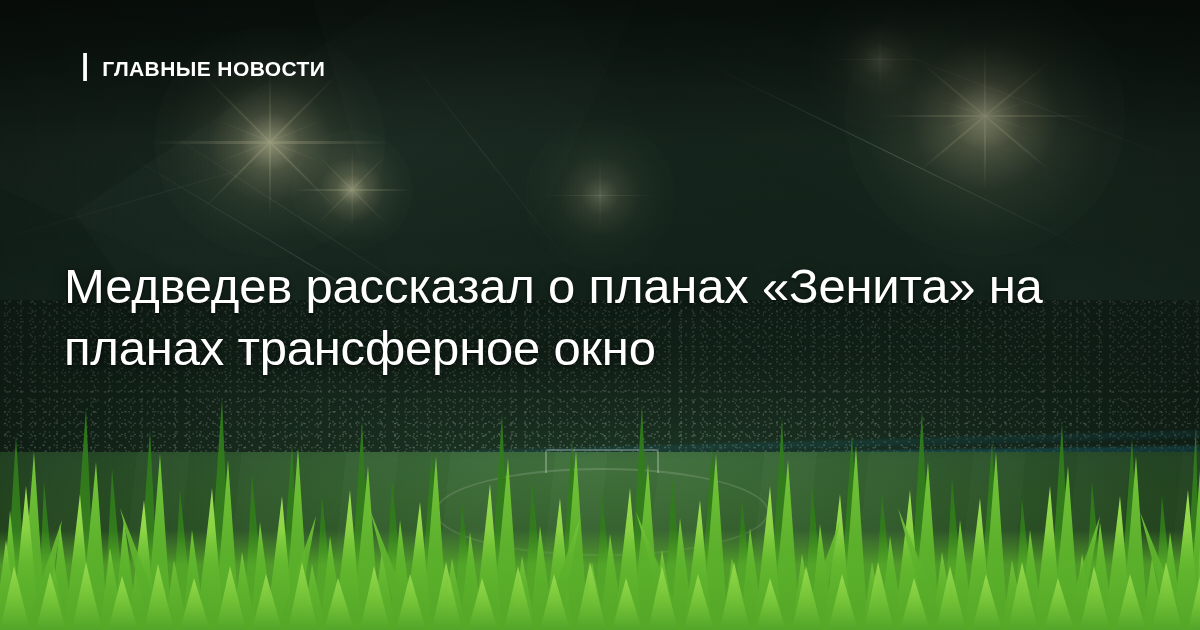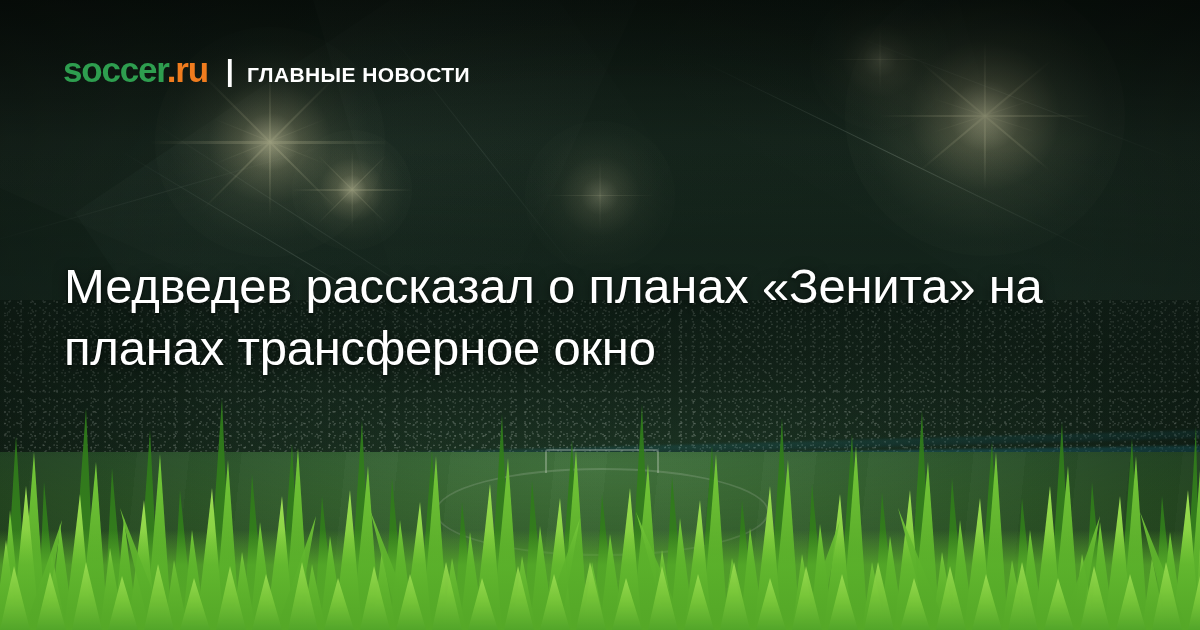--- a/index.html
+++ b/index.html
@@ -558,20 +558,19 @@
         <path d="M1044 240 L1058 188 L1074 240 Z"></path>
         <path d="M1080 240 L1094 176 L1110 240 Z"></path>
         <path d="M1116 240 L1130 184 L1146 240 Z"></path>
         <path d="M1152 240 L1166 172 L1182 240 Z"></path>
         <path d="M1188 240 L1200 186 L1200 240 Z"></path>
       </g>
     </svg>
   </div>
 
   <div class="header">
-    <div class="logo"><span class="soccer">soccer</span><span class="ru">.ru</span></div>
     <span class="sep">|</span>
     <span class="kicker">ГЛАВНЫЕ НОВОСТИ</span>
   </div>
 
   <h1 class="headline">Медведев рассказал о планах «Зенита» на планах трансферное окно</h1>
 
 </div>
 
 </body></html>

